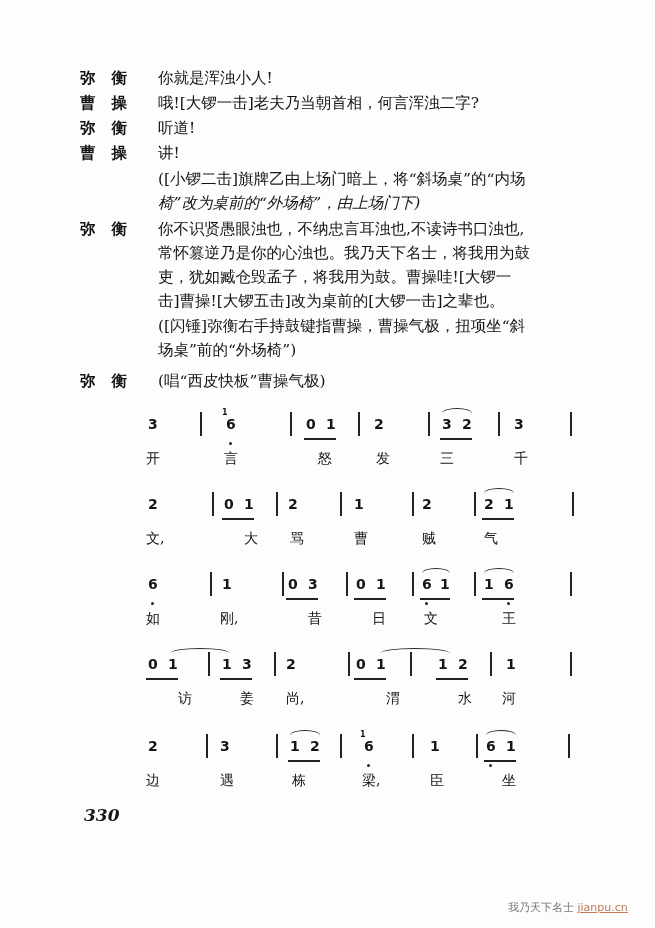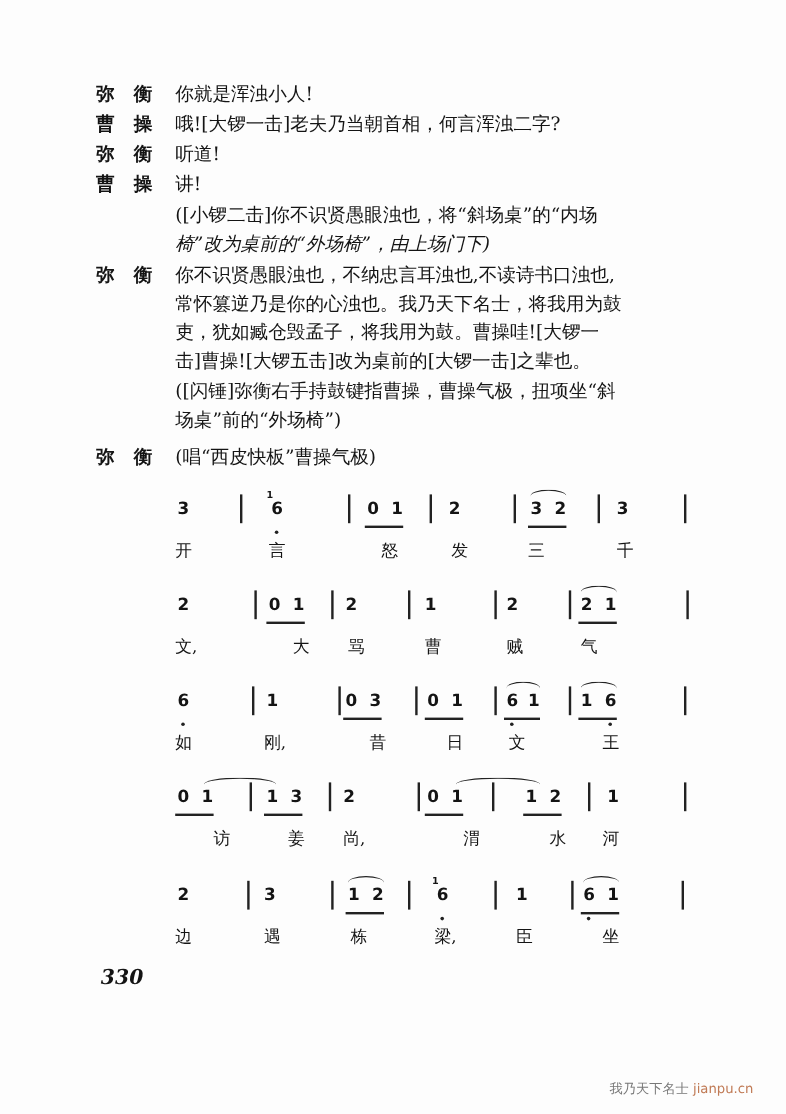--- a/index.html
+++ b/index.html
@@ -1,49 +1,49 @@
 <!DOCTYPE html>
 <html><head>
   <meta charset="utf-8">
   <style>
     html, body { margin: 0; padding: 0; }
     body {
       width: 655px; height: 928px; background: #fdfdfd; position: relative; overflow: hidden;
       font-family: "DejaVu Serif", serif; color: #141414;
     }
     .spk { position: absolute; left: 80px; font-size: 15.5px; font-weight: bold; letter-spacing: 16px; }
-    .txt { position: absolute; left: 146px; font-size: 15.5px; white-space: nowrap; text-align: right; }
+    .txt { position: absolute; left: 158px; font-size: 15.5px; white-space: nowrap; text-align: right; }
     .row { position: absolute; left: 140px; width: 440px; height: 70px; }
     .note { position: absolute; top: 8px; font-family: "DejaVu Sans", sans-serif; font-weight: bold; font-size: 14px; }
     .bar { position: absolute; top: 4px; width: 2px; height: 24px; background: #222; }
     .ul { position: absolute; top: 30px; height: 1.5px; background: #222; }
     .slur { position: absolute; top: 0px; height: 10px; border-top: 1.5px solid #222; border-radius: 50% 50% 0 0; }
     .dot { position: absolute; width: 3px; height: 3px; background: #222; border-radius: 50%; }
     .grace { position: absolute; top: 0px; font-family: "DejaVu Sans", sans-serif; font-size: 8px; font-weight: bold; }
     .lyr { position: absolute; top: 42px; font-size: 14px; }
     .pageno { position: absolute; left: 84px; top: 805px; font-size: 17px; font-weight: bold; font-style: italic; font-family: "DejaVu Serif", serif; }
     .wm { position: absolute; left: 508px; top: 900px; font-size: 11px; color: #777; font-family: "DejaVu Sans", sans-serif; }
-    .wm span.en { color: #c07a55; }
+    .wm span.en { color: #c07a55; text-decoration: underline; }
   </style>
 </head>
 <body>
 
 <div>
   <div id="dialogue">
       <div class="spk" style="top: 68px;">弥衡</div>
       <div class="txt" style="top: 68px;">你就是浑浊小人!</div>
       <div class="spk" style="top: 93px;">曹操</div>
       <div class="txt" style="top: 93px;">哦![大锣一击]老夫乃当朝首相，何言浑浊二字?</div>
       <div class="spk" style="top: 118px;">弥衡</div>
       <div class="txt" style="top: 118px;">听道!</div>
       <div class="spk" style="top: 143px;">曹操</div>
       <div class="txt" style="top: 143px;">讲!</div>
     </div>
   <div id="stage1">
-      <div class="txt" style="top: 169px;">([小锣二击]你不识贤愚眼浊也，将“斜场桌”的“内场</div>
+      <div class="txt" style="top: 169px;">([小锣二击]旗牌乙由上场门暗上，将“斜场桌”的“内场</div>
       <div class="txt" style="top: 193px; font-style: italic;">椅”改为桌前的“外场椅”，由上场门下)</div>
     </div>
   <div id="speech2">
       <div class="spk" style="top: 219px;">弥衡</div>
       <div class="txt" style="top: 219px;">你不识贤愚眼浊也，不纳忠言耳浊也,不读诗书口浊也,</div>
       <div class="txt" style="top: 243px;">常怀篡逆乃是你的心浊也。我乃天下名士，将我用为鼓</div>
       <div class="txt" style="top: 267px;">吏，犹如臧仓毁孟子，将我用为鼓。曹操哇![大锣一</div>
       <div class="txt" style="top: 291px;">击]曹操![大锣五击]改为桌前的[大锣一击]之辈也。</div>
     </div>
   <div id="stage2">

